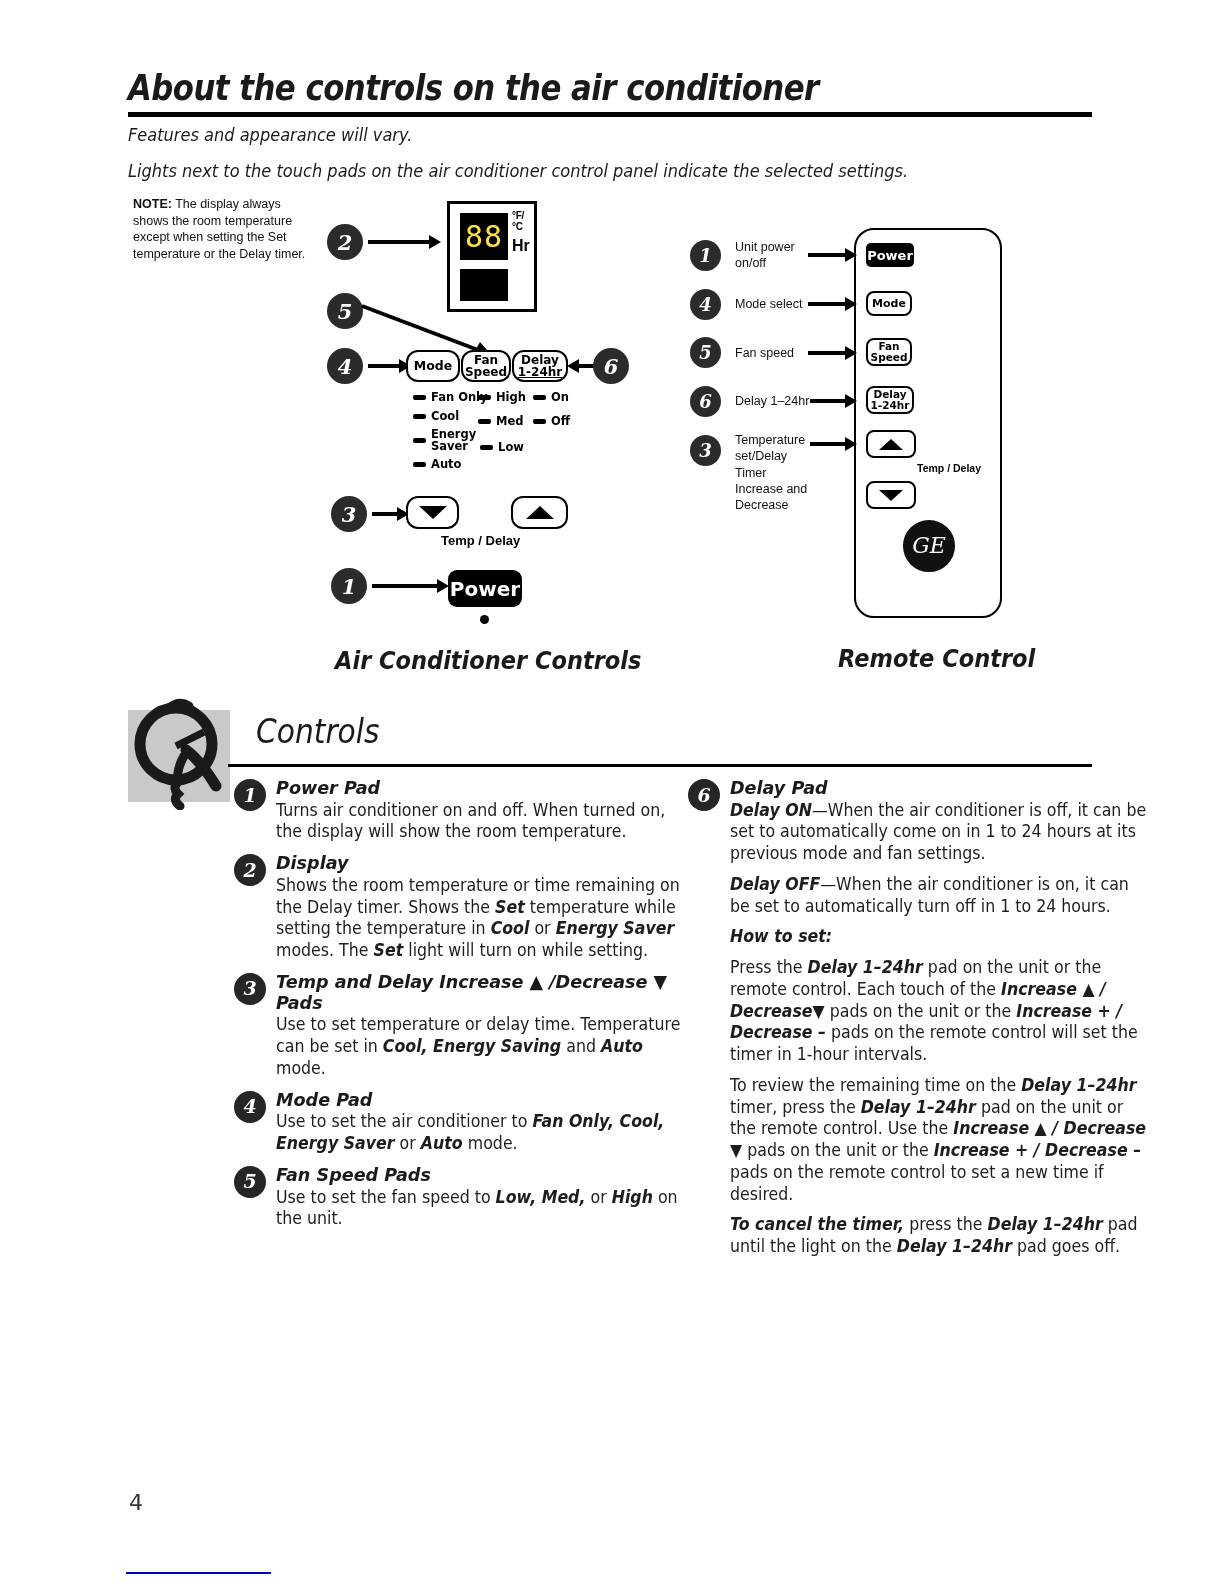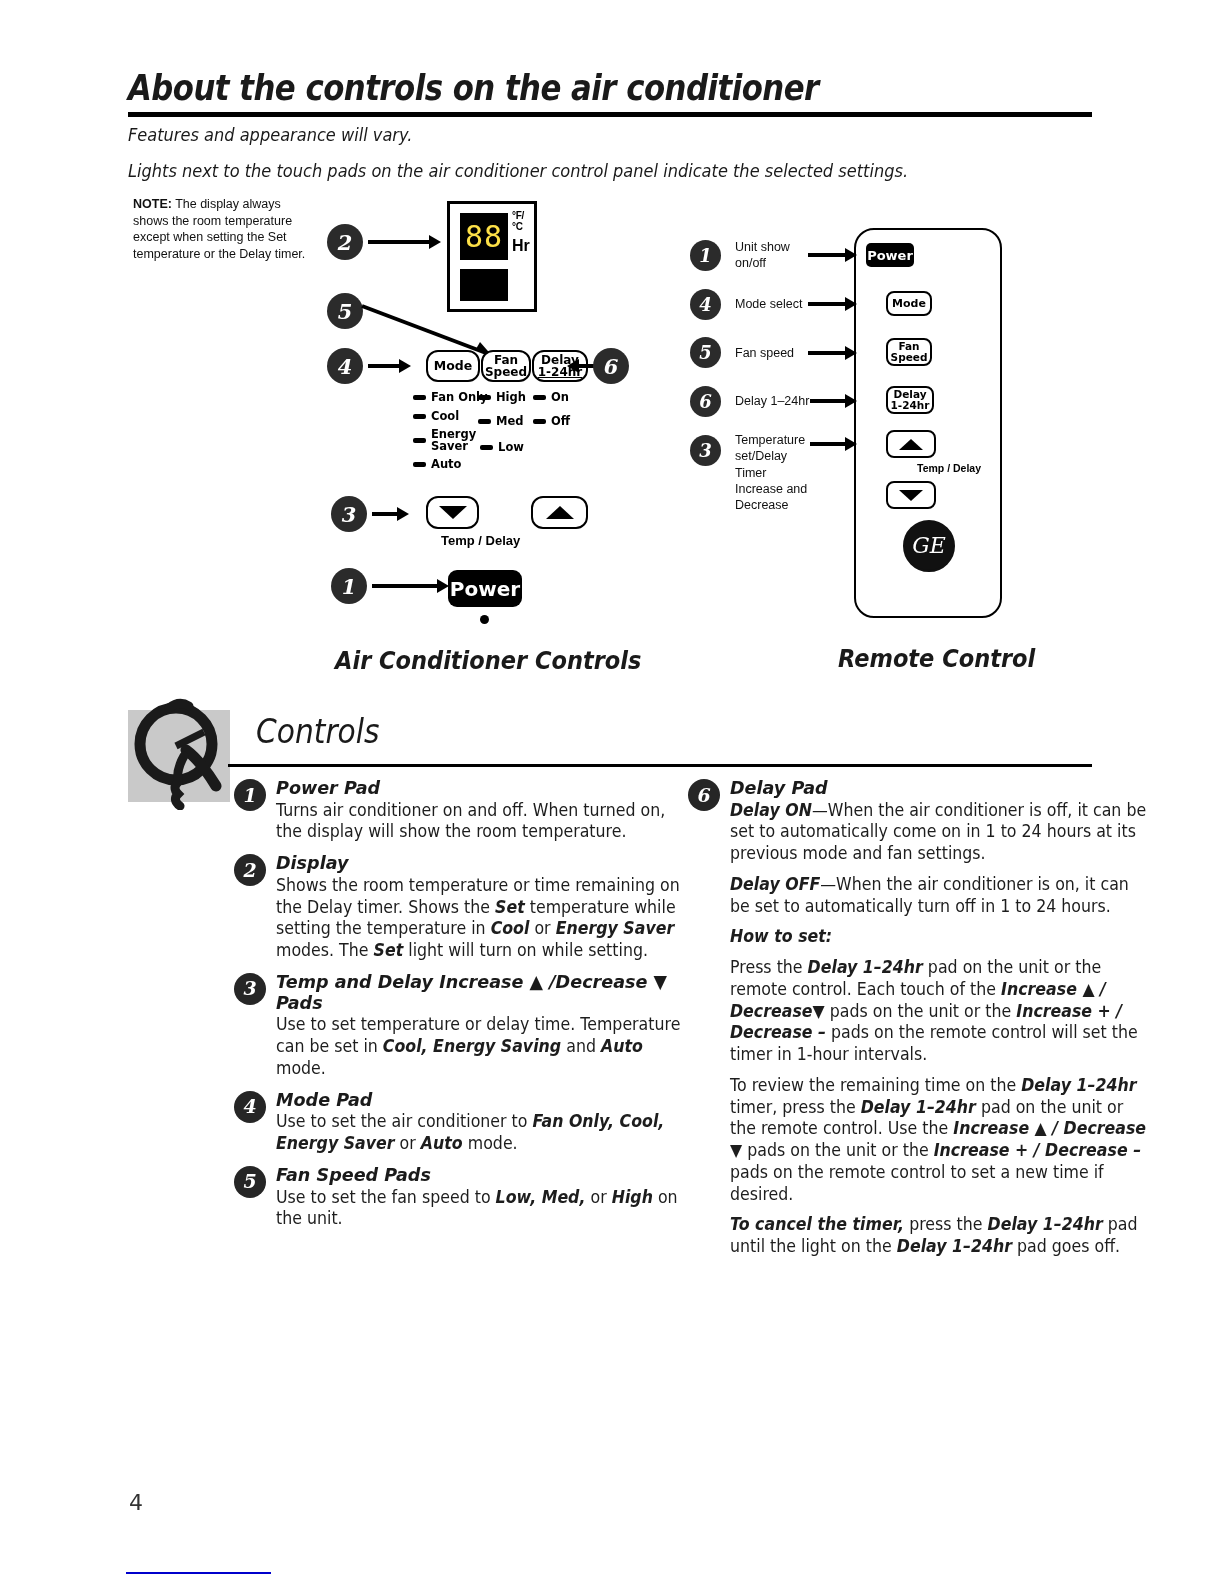--- a/index.html
+++ b/index.html
@@ -111,21 +111,20 @@
     position: absolute;
     border: 2.5px solid #000;
     border-radius: 12px;
     background: #fff;
     display: flex; align-items: center; justify-content: center;
     text-align: center;
     font-family: "DejaVu Sans", sans-serif;
     font-weight: bold; font-size: 12.5px;
     line-height: 1.02;
     color: #000;
-    margin-left: 20px;
   }
   .pad.two { font-size: 12px; }
   .pad-power {
     position: absolute;
     background: #000; color: #fff;
     border-radius: 9px;
     display: flex; align-items: center; justify-content: center;
     font-family: "DejaVu Sans", sans-serif;
     font-weight: bold;
   }
@@ -368,21 +367,21 @@
   <div class="cal" style="left:331px; top:568px;">1</div>
   <div class="arrow-h" style="left:372px; top:584px; width:66px;"></div>
   <div class="pad-power" style="left:448px; top:570px; width:74px; height:37px; font-size:20px;">Power</div>
   <div class="power-dot" style="left:480px; top:615px;"></div>
 
   <div class="fig-cap" style="left:335px; top:646px;">Air Conditioner Controls</div>
 
   <div class="remote"></div>
 
   <div class="cal sm" style="left:690px; top:240px;">1</div>
-  <div class="remote-lbl" style="left:735px; top:239px; width:72px;">Unit show on/off</div>
+  <div class="remote-lbl" style="left:735px; top:239px; width:72px;">Unit power on/off</div>
   <div class="arrow-h" style="left:808px; top:253px; width:38px;"></div>
   <div class="pad-power" style="left:866px; top:243px; width:48px; height:24px; font-size:13px; border-radius:5px;">Power</div>
 
   <div class="cal sm" style="left:690px; top:289px;">4</div>
   <div class="remote-lbl" style="left:735px; top:296px;">Mode select</div>
   <div class="arrow-h" style="left:808px; top:302px; width:38px;"></div>
   <div class="pad" style="left:866px; top:291px; width:46px; height:25px; font-size:11px; border-width:2px; border-radius:8px;">Mode</div>
 
   <div class="cal sm" style="left:690px; top:337px;">5</div>
   <div class="remote-lbl" style="left:735px; top:345px;">Fan speed</div>

